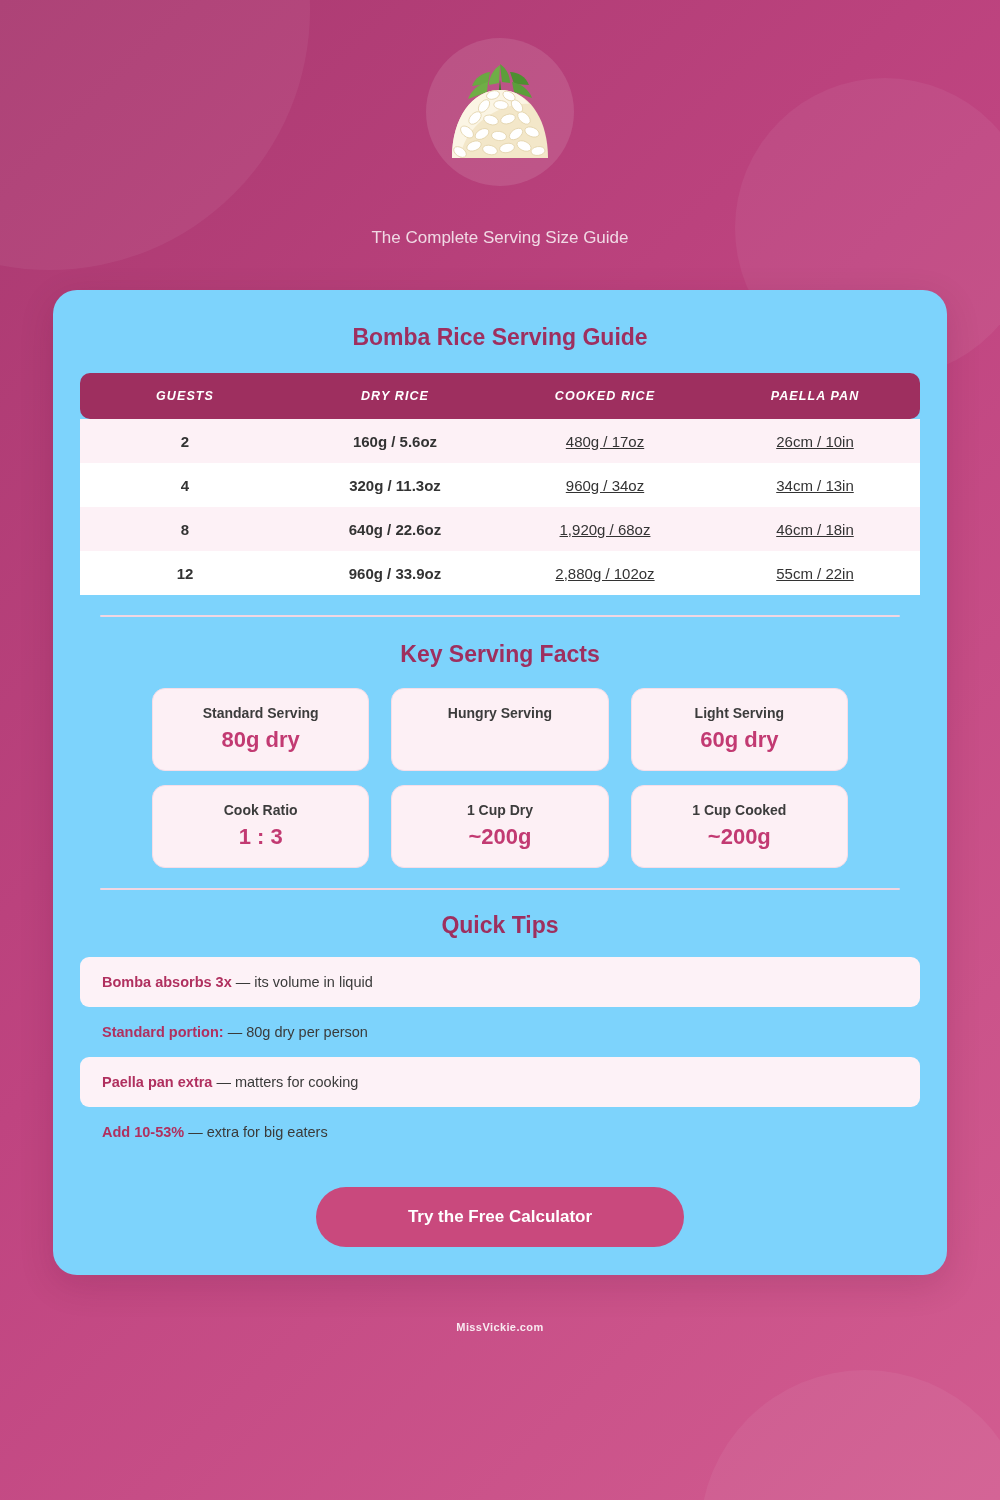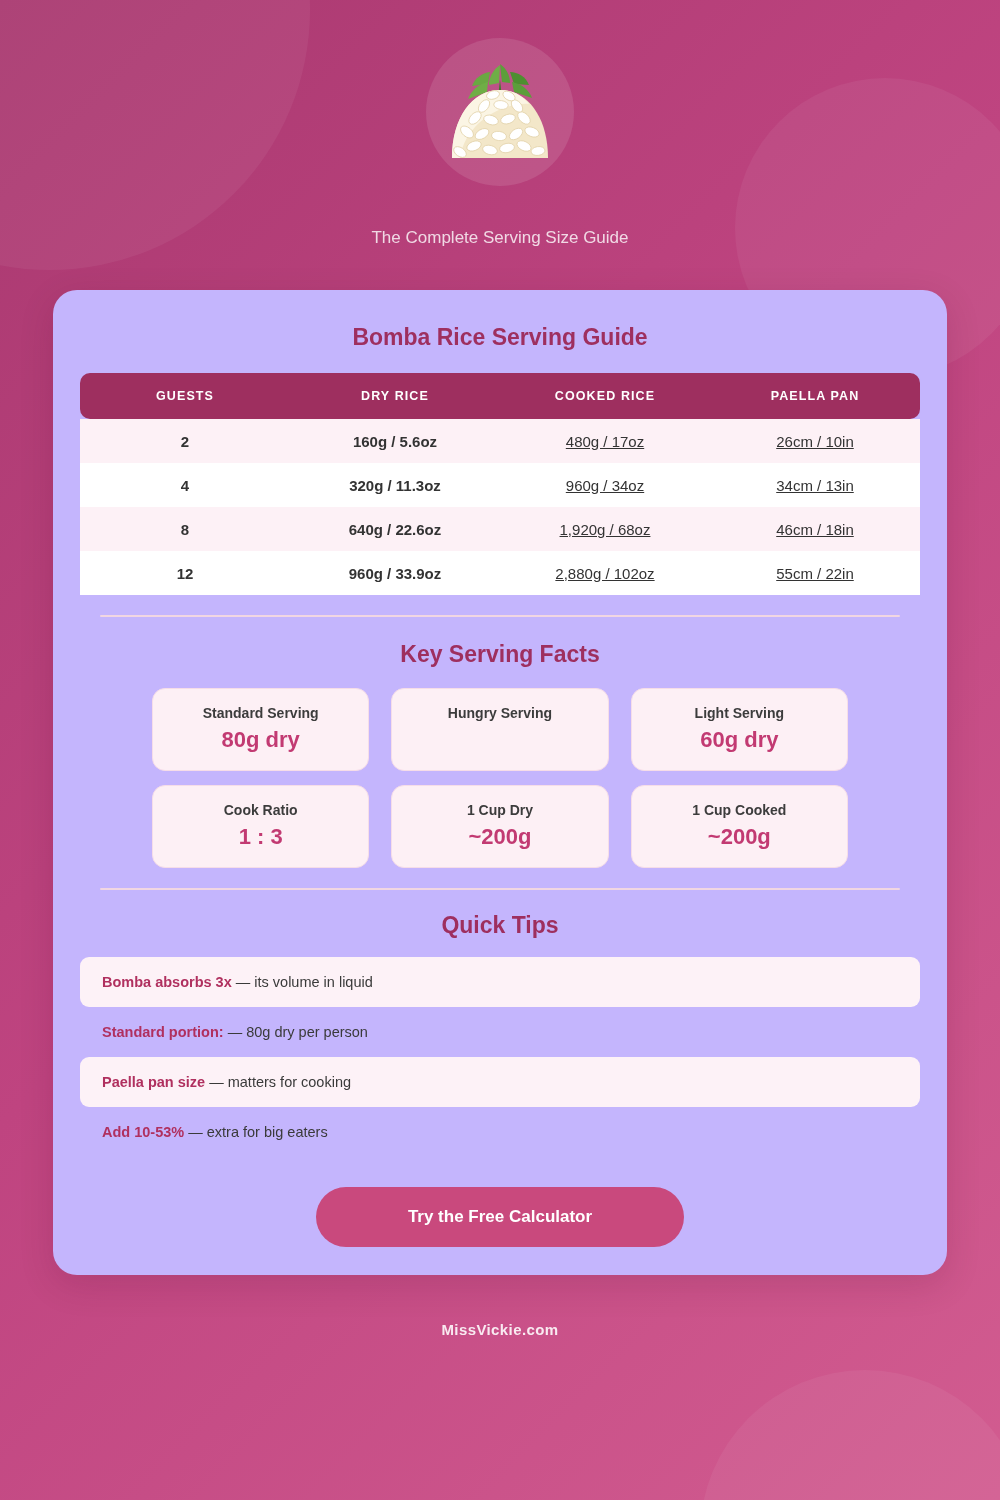--- a/index.html
+++ b/index.html
@@ -62,21 +62,21 @@
     font-size:17px;
     color:rgba(255,255,255,0.80);
     font-weight:normal;
   }
 
   
   #main-card {
     position:relative;
     z-index:2;
     margin:42px 53px 0 53px;
-    background:#c4b5fd;
+    background:#7dd3fc;
     border-radius:24px;
     padding:34px 0 28px 0;
     box-shadow:0 10px 34px rgba(80,10,45,0.16);
   }
 
   .section-heading {
     text-align:center;
     font-size:23px;
     font-weight:bold;
     color:#9e2f5f;
@@ -93,20 +93,21 @@
     table-layout:fixed;
   }
   #serving-table thead tr { background:#9e2f5f; }
   #serving-table th {
     color:#ffffff;
     font-size:12.5px;
     font-weight:bold;
     letter-spacing:1.1px;
     padding:16px 0;
     text-align:center;
+    font-style:italic;
   }
   #serving-table thead tr th:first-child { border-top-left-radius:10px;  border-bottom-left-radius:10px; }
   #serving-table thead tr th:last-child  { border-top-right-radius:10px; border-bottom-right-radius:10px; }
 
   #serving-table tbody tr { height:44px; }
   #serving-table tbody tr:nth-child(odd)  { background:#fdf1f6; }
   #serving-table tbody tr:nth-child(even) { background:#ffffff; }
   #serving-table td {
     font-size:15px;
     text-align:center;
@@ -178,21 +179,21 @@
     cursor:pointer;
     font-family:"Liberation Sans", sans-serif;
   }
 
   
   #footer {
     position:relative;
     z-index:2;
     text-align:center;
     margin-top:46px;
-    font-size:15px;
+    font-size:11px;
     font-weight:bold;
     color:rgba(255,255,255,0.88);
     letter-spacing:0.4px;
   }
 </style>
 </head>
 <body>
 
 <div id="bg-gradient"></div>
 <div class="bg-circle" id="bg-circle-topleft"></div>
@@ -324,21 +325,21 @@
   <h2 class="section-heading" id="tips-heading">Quick Tips</h2>
 
   <div id="tips-list">
     <div class="tip-row">
       <span class="tip-strong">Bomba absorbs 3x</span><span> — its volume in liquid</span>
     </div>
     <div class="tip-row">
       <span class="tip-strong">Standard portion:</span><span> — 80g dry per person</span>
     </div>
     <div class="tip-row">
-      <span class="tip-strong">Paella pan size</span><span> — matters for cooking</span>
+      <span class="tip-strong">Paella pan extra</span><span> — matters for cooking</span>
     </div>
     <div class="tip-row">
       <span class="tip-strong">Add 10-53%</span><span> — extra for big eaters</span>
     </div>
   </div>
 
   <div id="cta-wrap">
     <button id="cta-button">Try the Free Calculator</button>
   </div>
 

